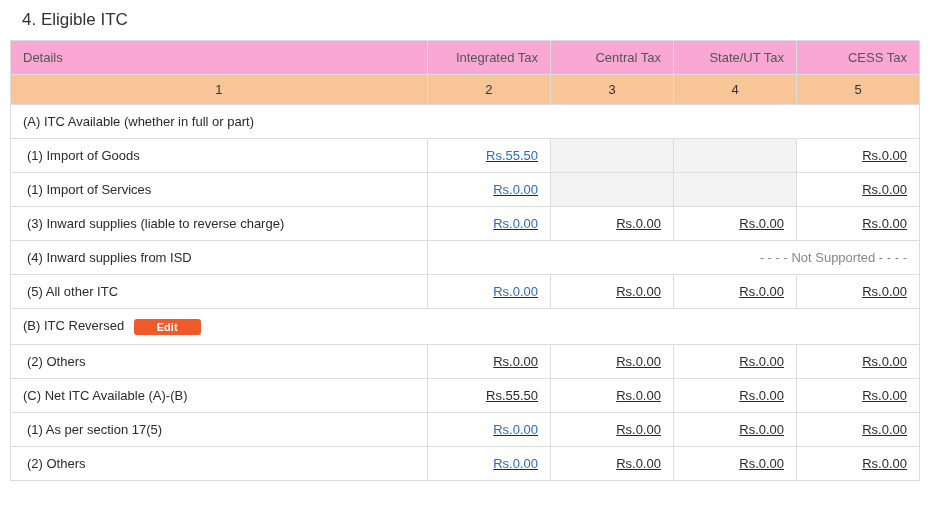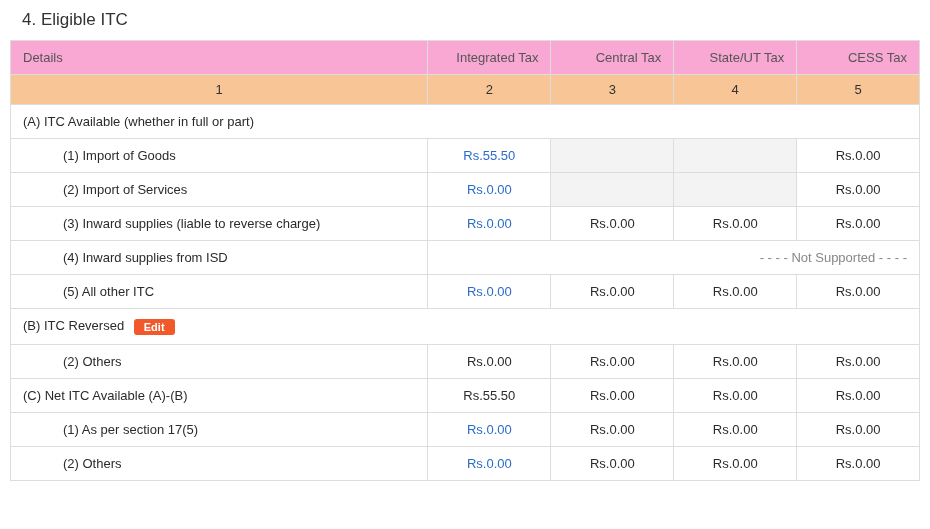--- a/index.html
+++ b/index.html
@@ -36,33 +36,33 @@
   thead th:first-child { text-align: left; }
   tr.numrow td {
     background: #f7c596;
     text-align: center;
     color: #333;
     padding: 7px 12px;
   }
   .col-details { width: 430px; }
   .col-val { width: 125px; text-align: right; }
   td.group { font-weight: 400; }
-  td.sub { padding-left: 52px; }
-  td.val { text-align: center; }
+  td.sub { padding-left: 16px; }
+  td.val { text-align: right; text-decoration: underline; }
   td.val.link a { color: #2a6cc8; text-decoration: none; }
   td.disabled { background: #f3f3f3; }
   td.notsup { text-align: right; color: #888; }
   .edit-btn {
     display: inline-block;
     background: #f1592a;
     color: #fff;
     font-size: 11px;
     font-weight: 600;
     border-radius: 3px;
-    padding: 2px 10px;
+    padding: 2px 23px;
     margin-left: 6px;
     cursor: pointer;
     vertical-align: middle;
   }
 </style>
 </head>
 <body>
 
 <div class="section-title">4. Eligible ITC</div>
 
@@ -96,21 +96,21 @@
       <td class="group" colspan="5">(A) ITC Available (whether in full or part)</td>
     </tr>
     <tr>
       <td class="sub">(1) Import of Goods</td>
       <td class="val link"><a href="#">Rs.55.50</a></td>
       <td class="val disabled"></td>
       <td class="val disabled"></td>
       <td class="val">Rs.0.00</td>
     </tr>
     <tr>
-      <td class="sub">(2) Import of Services</td>
+      <td class="sub">(1) Import of Services</td>
       <td class="val link"><a href="#">Rs.0.00</a></td>
       <td class="val disabled"></td>
       <td class="val disabled"></td>
       <td class="val">Rs.0.00</td>
     </tr>
     <tr>
       <td class="sub">(3) Inward supplies (liable to reverse charge)</td>
       <td class="val link"><a href="#">Rs.0.00</a></td>
       <td class="val">Rs.0.00</td>
       <td class="val">Rs.0.00</td>

